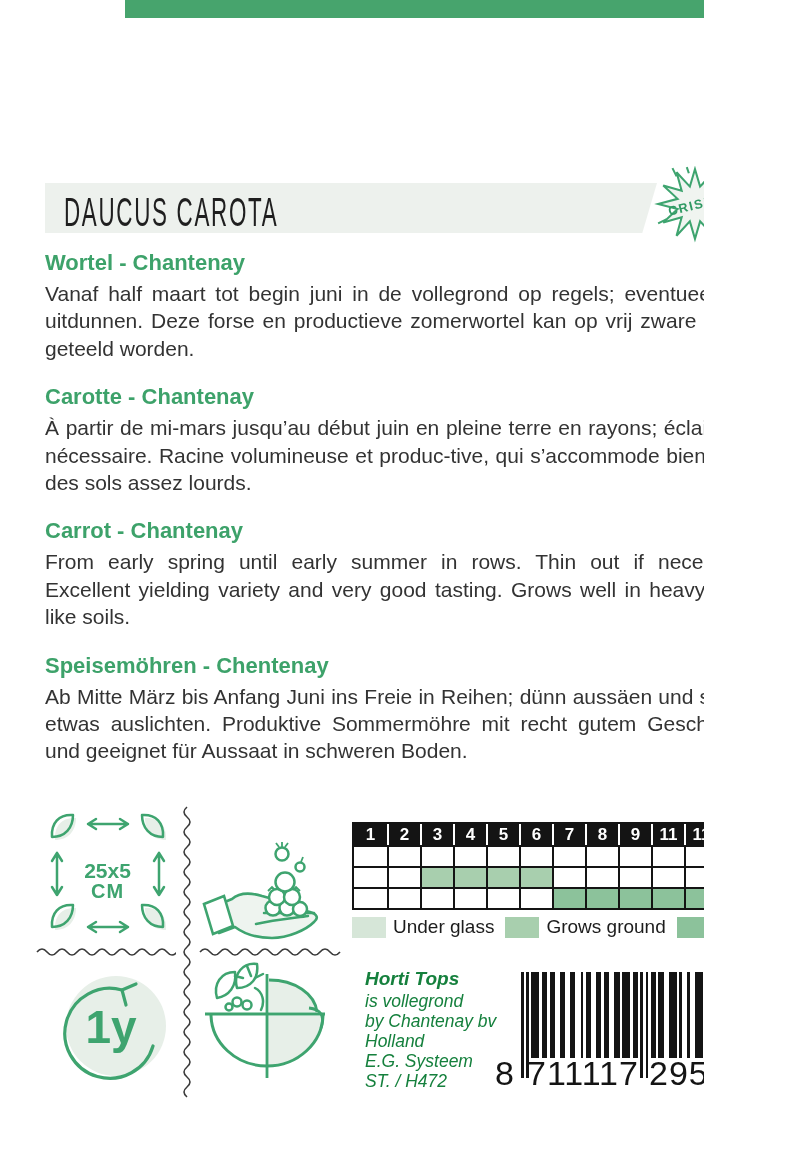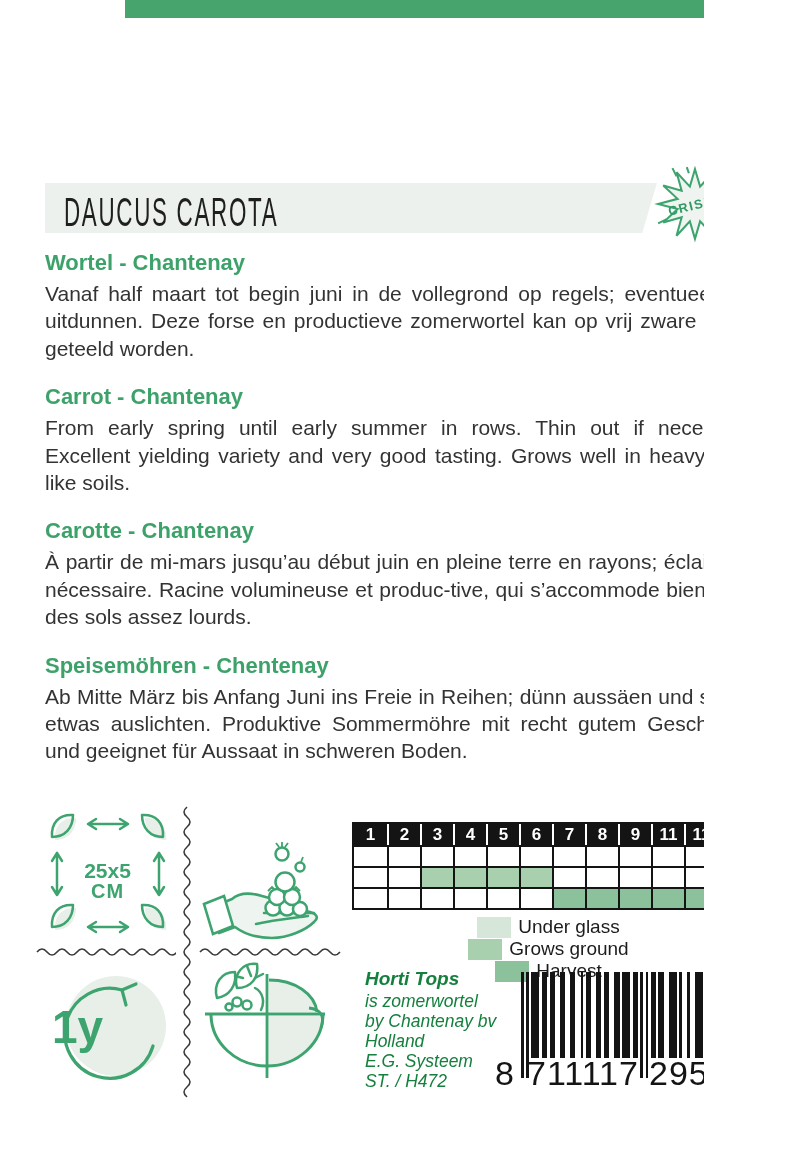--- a/index.html
+++ b/index.html
@@ -32,27 +32,27 @@
   .hand-svg{position:absolute;left:196px;top:814px;}
 
   .cal{position:absolute;left:352px;top:822px;width:400px;border:2px solid #141414;background:#fff;box-sizing:border-box;}
   .cal-row{display:grid;grid-template-columns:repeat(12,1fr);}
   .cal-cell{height:21px;display:flex;align-items:center;justify-content:center;box-sizing:border-box;}
   .cal-row.head .cal-cell{background:#141414;color:#fff;font-weight:bold;font-size:17px;border-left:2px solid #fff;}
   .cal-row.head .cal-cell:first-child{border-left:none;}
   .cal-row.body .cal-cell{border-top:2px solid #141414;border-left:2px solid #141414;}
   .cal-row.body .cal-cell:first-child{border-left:none;}
 
-  .legend{position:absolute;left:352px;top:916px;width:404px;display:flex;align-items:center;flex-direction:column;}
+  .legend{position:absolute;left:352px;top:916px;width:404px;display:flex;align-items:center;}
   .legend-item{display:flex;align-items:center;margin-right:11px;}
   .legend-swatch{width:34px;height:21px;margin-right:7px;}
   .legend-label{font-size:19px;color:#1c1c1c;white-space:nowrap;}
 
   .cycle-wrap{position:absolute;left:52px;top:972px;width:118px;height:118px;}
-  .cycle-label{position:absolute;left:0;right:0;top:28px;text-align:left;font-size:46px;font-weight:bold;color:#3ea46f;}
+  .cycle-label{position:absolute;left:0;right:0;top:28px;text-align:center;font-size:46px;font-weight:bold;color:#3ea46f;}
 
   .bowl-svg{position:absolute;left:203px;top:958px;}
 
   .distributor{position:absolute;left:365px;top:968px;width:160px;color:#15803d;font-style:italic;}
   .dist-name{font-size:19px;font-weight:bold;line-height:21px;margin-bottom:2px;}
   .dist-line{font-size:17.5px;line-height:20px;}
 
   .barcode{position:absolute;left:495px;top:970px;width:276px;height:122px;}
   .barcode-bars{position:absolute;left:26px;top:2px;display:flex;align-items:flex-start;}
   .mod{width:2.6px;height:86px;}
@@ -84,26 +84,26 @@
     <path d="M20,2 l4,8 M62,2 l-4,8 M6,56 l8,-4 M80,56 l-7,-4 M34,1 l2,6" stroke="#3ea46f" stroke-width="2" fill="none"></path>
     <text x="43" y="42" font-size="12.5" font-weight="bold" letter-spacing="1.5" text-anchor="middle" fill="#2f9963" transform="rotate(-14 43 38)" font-family="Liberation Sans, sans-serif">CRISPY</text>
   </svg>
 
   <div class="sections">
     <div class="section">
       <h2>Wortel - Chantenay</h2>
       <p>Vanaf half maart tot begin juni in de vollegrond op regels; eventueel iets uitdunnen. Deze forse en productieve zomerwortel kan op vrij zware grond geteeld worden.</p>
     </div>
     <div class="section">
+      <h2>Carotte - Chantenay</h2>
+      <p>À partir de mi-mars jusqu’au début juin en pleine terre en rayons; éclaircir si nécessaire. Racine volumineuse et produc-tive, qui s’accommode bien dans des sols assez lourds.</p>
+    </div>
+    <div class="section">
       <h2>Carrot - Chantenay</h2>
       <p>From early spring until early summer in rows. Thin out if necessary. Excellent yielding variety and very good tasting. Grows well in heavy clay-like soils.</p>
-    </div>
-    <div class="section">
-      <h2>Carotte - Chantenay</h2>
-      <p>À partir de mi-mars jusqu’au début juin en pleine terre en rayons; éclaircir si nécessaire. Racine volumineuse et produc-tive, qui s’accommode bien dans des sols assez lourds.</p>
     </div>
     <div class="section">
       <h2>Speisemöhren - Chentenay</h2>
       <p>Ab Mitte März bis Anfang Juni ins Freie in Reihen; dünn aussäen und später etwas auslichten. Produktive Sommermöhre mit recht gutem Geschmack und geeignet für Aussaat in schweren Boden.</p>
     </div>
   </div>
 
   <div class="spacing-wrap">
     <svg width="135" height="142" viewBox="0 0 135 142">
       <g>
@@ -257,21 +257,21 @@
       <circle class="stw" cx="26" cy="49" r="3.5" stroke-width="2.2"></circle>
       <path class="st" d="M52,30 C60,34 62,44 58,52"></path>
     </g>
     <path d="M2,56 L122,56" stroke="#3ea46f" stroke-width="2.8" fill="none"></path>
     <path d="M64,16 L64,120" stroke="#3ea46f" stroke-width="2.8" fill="none"></path>
     <path d="M106,50 Q124,52 118,70" stroke="#3ea46f" stroke-width="2.8" fill="none"></path>
   </svg>
 
   <div class="distributor">
     <div class="dist-name">Horti Tops</div>
-    <div class="dist-line">is zomerwortel</div>
+    <div class="dist-line">is vollegrond</div>
     <div class="dist-line">by Chantenay bv</div>
     <div class="dist-line">Holland</div>
     <div class="dist-line">E.G. Systeem</div>
     <div class="dist-line">ST. / H472</div>
   </div>
 
   <div class="barcode">
     <div class="barcode-bars" id="barcode-bars">
         <div class="mod bar guard"></div>
         <div class="mod guard"></div>

